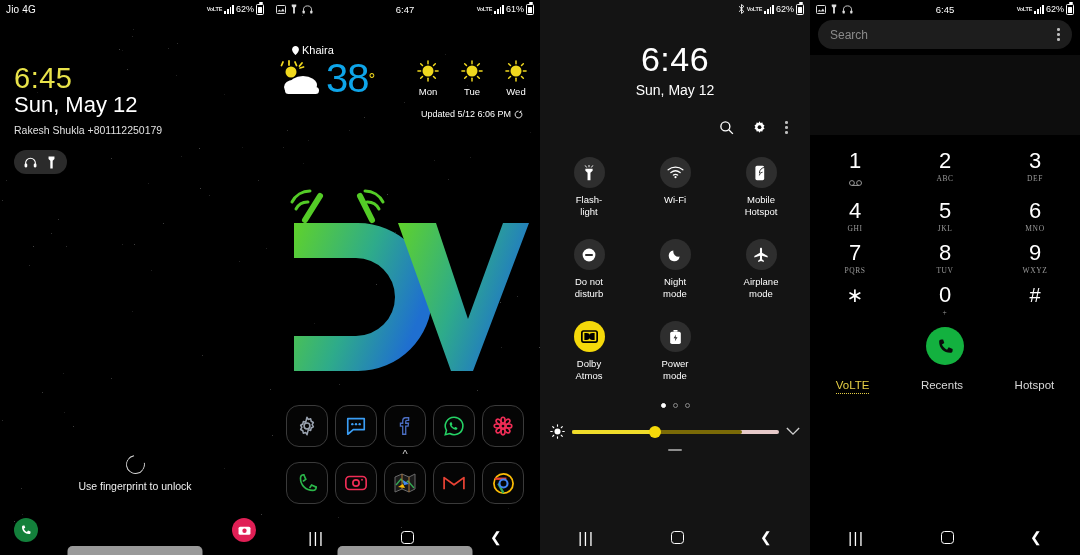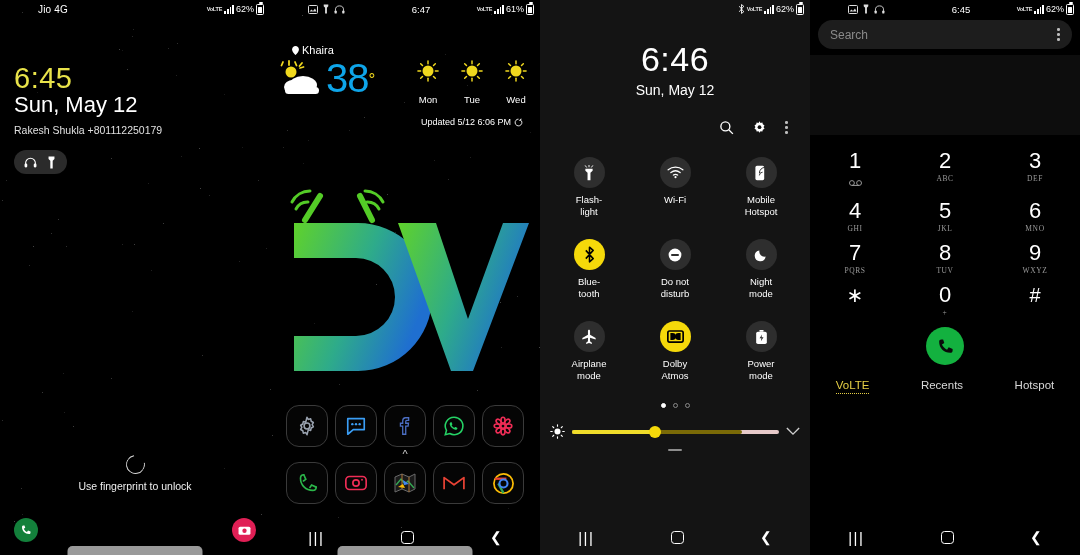--- a/index.html
+++ b/index.html
@@ -8,21 +8,21 @@
     font-family:"Liberation Sans", sans-serif;
     overflow:hidden;
   }
   .screens { display:flex; width:1080px; height:555px; }
   .panel { width:270px; height:555px; position:relative; overflow:hidden; background:#000; }
 
   
   .statusbar {
     position:absolute; top:0; left:0; right:0; height:18px;
     display:flex; align-items:center; justify-content:space-between;
-    padding:0 6px; font-size:9.5px; color:#fff; z-index:20;margin-left:32px;
+    padding:0 6px; font-size:9.5px; color:#fff; z-index:20;
   }
   .sb-left { display:flex; align-items:center; gap:4px; }
   .sb-right { display:flex; align-items:center; gap:2px; font-size:9px; }
   .sb-center { position:absolute; left:0; right:0; text-align:center; font-size:9.5px; color:#fff; pointer-events:none;}
   .carrier { font-size:10px; letter-spacing:.2px; }
   .netglyph { font-size:5.5px; line-height:5px; color:#e8e8e8; display:flex; flex-direction:column; align-items:center; letter-spacing:-.2px;}
   .bars { display:inline-flex; align-items:flex-end; gap:1px; height:9px; }
   .bars i { width:1.7px; background:#fff; display:block; }
   .bars i:nth-child(1){height:3px}.bars i:nth-child(2){height:5px}
   .bars i:nth-child(3){height:7px}.bars i:nth-child(4){height:9px}
@@ -54,21 +54,21 @@
   
   .wx { position:absolute; top:44px; left:0; right:0; padding:0 10px; }
   .wx-city { color:#fff; font-size:11px; display:flex; align-items:center; gap:3px; margin-left:12px;}
   .wx-main { display:flex; align-items:flex-start; }
   .wx-left { display:flex; align-items:center; margin-top:2px; }
   .wx-temp { color:#0ea5e9; font-size:40px; font-weight:300; line-height:40px; letter-spacing:-1px; }
   .wx-deg { color:#f0d81e; font-size:17px; line-height:17px; margin-top:3px;}
   .wx-right { margin-left:auto; margin-top:4px; text-align:center; }
   .wx-days { display:flex; gap:16px; }
   .wx-day { text-align:center; width:28px; }
-  .wx-day span { color:#fff; font-size:9.5px; display:block; margin-top:8px;}
+  .wx-day span { color:#fff; font-size:9.5px; display:block; margin-top:0;}
   .wx-upd { color:#fff; font-size:9px; margin-top:12px; display:flex; align-items:center; justify-content:center; gap:3px;}
 
   .logo { position:absolute; top:176px; left:50%; transform:translateX(-50%); width:250px; height:205px; }
 
   .dock { position:absolute; left:0; right:0; top:405px; }
   .dock-row { display:flex; justify-content:center; gap:7px; }
   .app-ico { width:42px; height:42px; border-radius:13px; border:1px solid #3a3a3a;
              display:flex; align-items:center; justify-content:center; background:#050505; }
   .dock-arrow { text-align:center; color:#cfcfcf; font-size:11px; margin:3px 0 4px; line-height:8px;}
 
@@ -583,28 +583,20 @@
             <rect x="1" y="1" width="11" height="18" rx="2" fill="#fff"></rect>
             <g fill="none" stroke="#2e2e2e" stroke-width="1.2">
               <path d="M6 13a4 4 0 0 1 4-4"></path>
                 <path d="M6 10a7 7 0 0 1 7-7"></path>
             </g>
           </svg>
         </div>
         <div class="qs-lbl">Mobile<br>Hotspot</div>
       </div>
 
-      <div class="qs-cell">
-        <div class="qs-btn on">
-          <svg width="11" height="17" viewBox="0 0 12 18">
-            <path d="M2 4.5l8 9-4 3.5V1l4 3.5-8 9" fill="none" stroke="#000" stroke-width="1.7" stroke-linejoin="round"></path>
-          </svg>
-        </div>
-        <div class="qs-lbl">Blue-<br>tooth</div>
-      </div>
 
       <div class="qs-cell">
         <div class="qs-btn">
           <svg width="16" height="16" viewBox="0 0 20 20">
             <circle cx="10" cy="10" r="8" fill="#fff"></circle>
             <rect x="5" y="8.8" width="10" height="2.4" rx="1.2" fill="#2e2e2e"></rect>
           </svg>
         </div>
         <div class="qs-lbl">Do not<br>disturb</div>
       </div>

